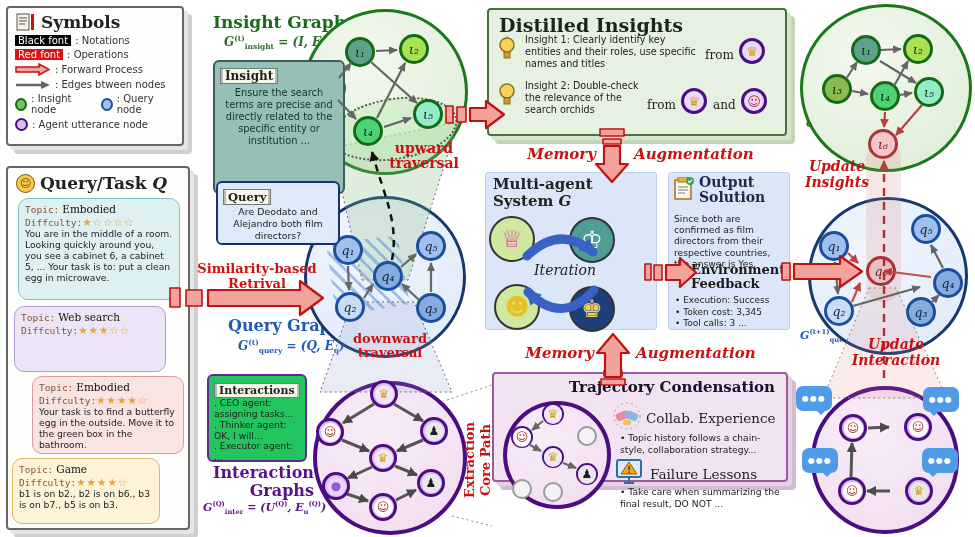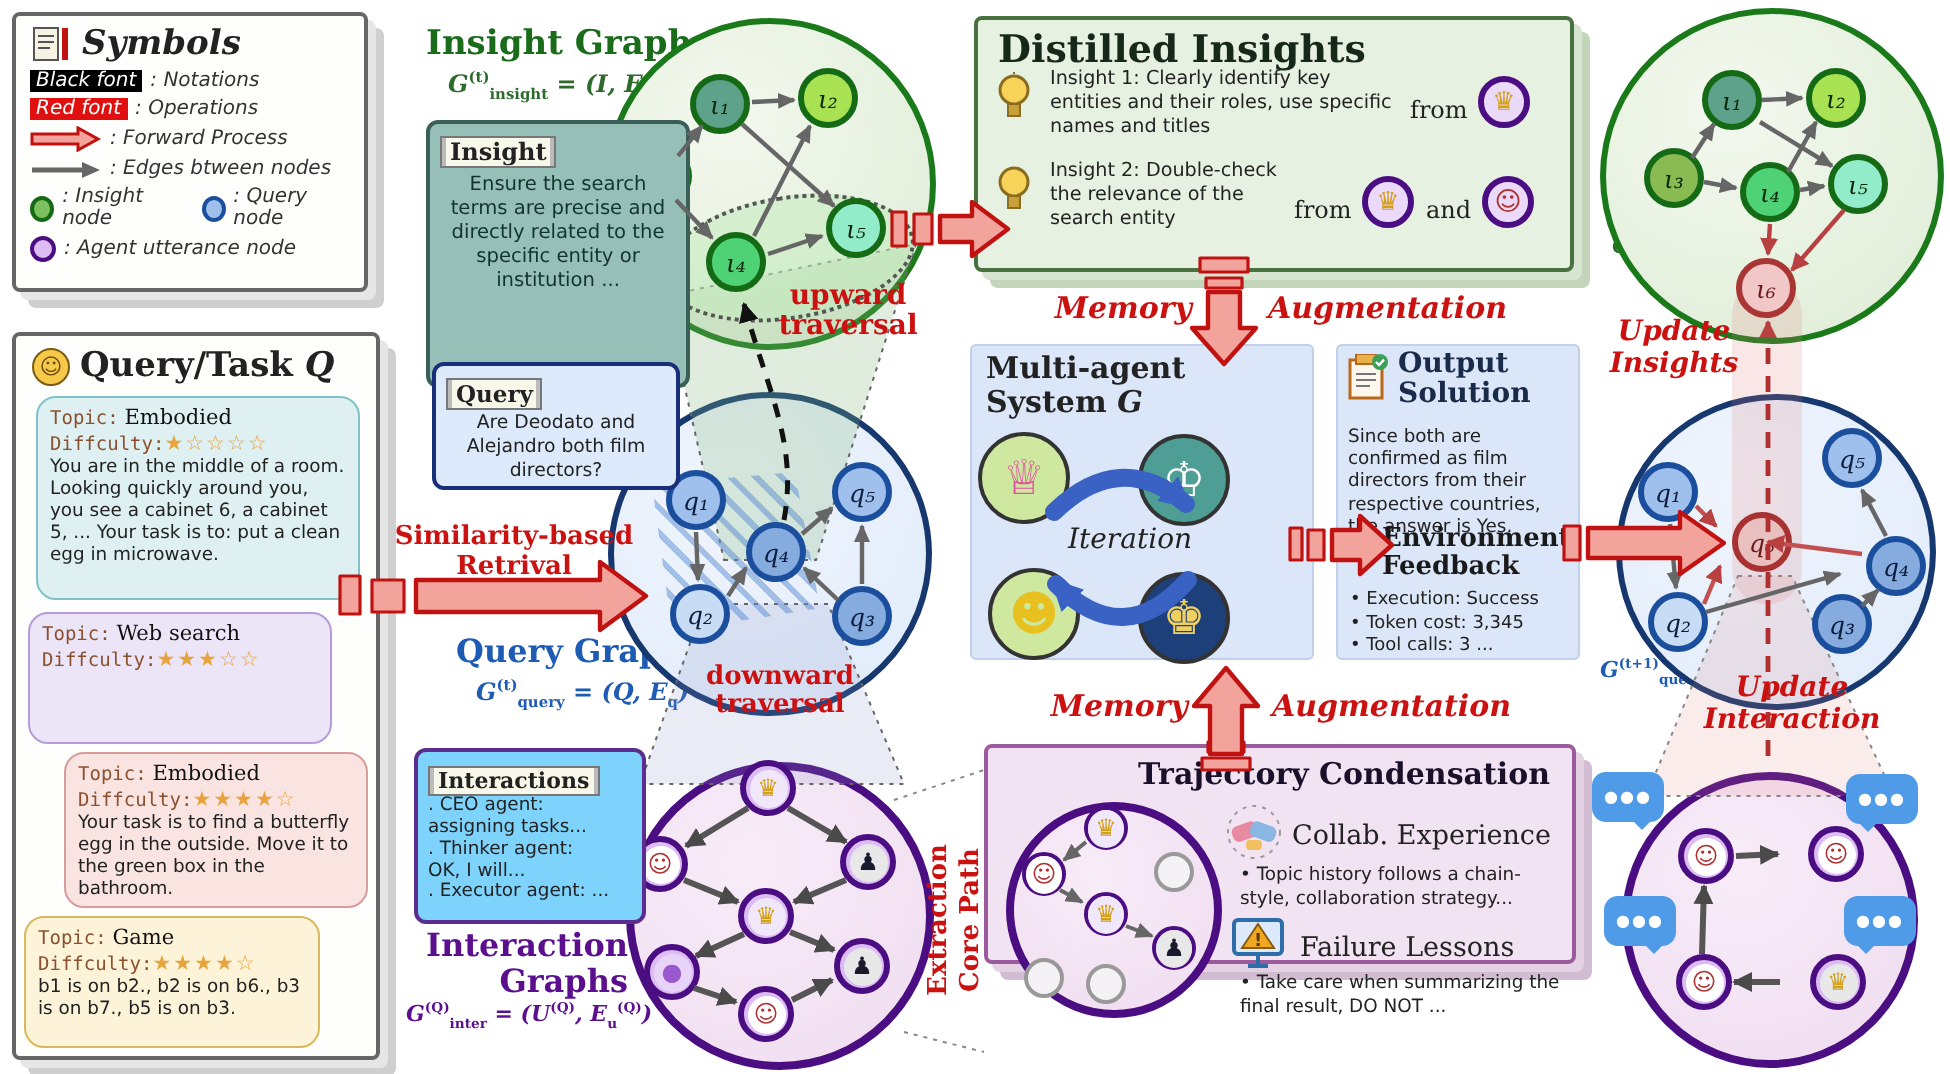--- a/index.html
+++ b/index.html
@@ -56,21 +56,21 @@
   .chat.tbr:after{border-top-color:#4f9be8;bottom:-11px;right:4px;}
   .chat.tbl:after{border-top-color:#4f9be8;bottom:-11px;left:4px;}
   .vert{transform:rotate(-90deg);transform-origin:center;text-align:center;}
   svg text{font-family:"DejaVu Sans",sans-serif;}
 </style>
 </head>
 <body>
 
 <div id="canvas">
 
-  <div class="panel" style="left:6px;top:6px;width:178px;height:140px;padding:4px 7px;font-style:italic;">
+  <div class="panel" style="left:6px;top:6px;width:178px;height:140px;padding:4px 7px;">
     <div style="display:flex;align-items:center;gap:6px;">
       <svg width="20" height="20">
           <rect x="2" y="2" width="12" height="16" fill="#f6f3e4" stroke="#555"></rect>
           <line x1="4" y1="6" x2="12" y2="6" stroke="#555"></line>
           <line x1="4" y1="9" x2="12" y2="9" stroke="#555"></line>
           <line x1="4" y1="12" x2="10" y2="12" stroke="#555"></line>
           <rect x="16" y="2" width="3" height="16" fill="#c11212"></rect>
         </svg>
       <span class="sec-title" style="font-size:17px;">Symbols</span>
     </div>
@@ -140,21 +140,21 @@
         <rect x="7" y="16" width="6" height="6" fill="#c8a03a" stroke="#8a6d1f"></rect>
         <line x1="10" y1="0" x2="10" y2="1" stroke="#8a6d1f"></line>
       </svg>
     <div class="abs" style="left:36px;top:24px;width:172px;font-size:9.6px;line-height:1.25;color:#222;">Insight 1: Clearly identify key entities and their roles, use specific names and titles</div>
     <div class="abs" style="left:216px;top:38px;font-family:'DejaVu Serif',serif;font-size:12px;">from</div>
     <div class="abs" style="left:250px;top:28px;width:26px;height:26px;border-radius:50%;border:3px solid #4b0d82;background:#ead9f8;display:flex;align-items:center;justify-content:center;font-size:13px;color:#d4a017;">♛</div>
     <svg class="abs" style="left:8px;top:72px;" width="20" height="26">
         <circle cx="10" cy="9" r="7" fill="#f7d35a" stroke="#8a6d1f" stroke-width="1.5"></circle>
         <rect x="7" y="16" width="6" height="6" fill="#c8a03a" stroke="#8a6d1f"></rect>
       </svg>
-    <div class="abs" style="left:36px;top:70px;width:118px;font-size:9.6px;line-height:1.25;">Insight 2: Double-check the relevance of the search entity</div>
+    <div class="abs" style="left:36px;top:70px;width:118px;font-size:9.6px;line-height:1.25;">Insight 2: Double-check the relevance of the search orchids</div>
     <div class="abs" style="left:158px;top:88px;font-family:'DejaVu Serif',serif;font-size:12px;">from</div>
     <div class="abs" style="left:192px;top:78px;width:26px;height:26px;border-radius:50%;border:3px solid #4b0d82;background:#ead9f8;display:flex;align-items:center;justify-content:center;font-size:13px;color:#d4a017;">♛</div>
     <div class="abs" style="left:224px;top:88px;font-family:'DejaVu Serif',serif;font-size:12px;">and</div>
     <div class="abs" style="left:252px;top:78px;width:26px;height:26px;border-radius:50%;border:3px solid #4b0d82;background:#ead9f8;display:flex;align-items:center;justify-content:center;font-size:13px;color:#b03030;">☺</div>
   </div>
 
   <div class="panel-blue abs" style="left:485px;top:172px;width:172px;height:158px;z-index:1;"></div>
   <div class="abs sec-title" style="left:493px;top:176px;font-size:15px;line-height:1.15;z-index:6;">
     <span>Multi-agent</span><br><span>System </span><em class="it" style="font-family:'DejaVu Serif',serif;">G</em>
   </div>
@@ -250,21 +250,21 @@
   <div class="abs formula" style="left:238px;top:338px;font-size:12px;color:#1d5bb5;"><em>G</em><sup>(t)</sup><sub>query</sub><span> = (</span><em>Q</em><span>, </span><em>E</em><sub>q</sub><span>)</span></div>
   <div class="gcircle c-blue" style="left:304px;top:196px;width:162px;height:162px;"></div>
   <div class="abs" style="left:326px;top:236px;width:84px;height:80px;z-index:14;background:repeating-linear-gradient(45deg,rgba(90,140,210,0.5) 0 3px,transparent 3px 9px);clip-path:polygon(0 8%,85% 0,100% 85%,12% 100%);"></div>
   <div class="gnode qnode" style="left:333px;top:235px;background:#9fc0ec;">q₁</div>
   <div class="gnode qnode" style="left:335px;top:292px;background:#c8dcf6;">q₂</div>
   <div class="gnode qnode" style="left:416px;top:293px;background:#86abde;">q₃</div>
   <div class="gnode qnode" style="left:373px;top:261px;background:#86abde;">q₄</div>
   <div class="gnode qnode" style="left:416px;top:231px;background:#9fc0ec;">q₅</div>
   <div class="abs op" style="left:342px;top:332px;width:96px;text-align:center;font-size:13px;line-height:1.1;">downward traversal</div>
 
-  <div class="bubble" style="left:207px;top:374px;width:116px;height:88px;background:#7dd3fc;border:2.5px solid #5b2d8e;">
+  <div class="bubble" style="left:207px;top:374px;width:100px;height:88px;background:#22c55e;border:2.5px solid #5b2d8e;">
     <span class="chip" style="font-size:11px;">Interactions</span>
     <div style="font-size:9.2px;line-height:1.18;white-space:pre-line;">. CEO agent:
 assigning tasks...
 . Thinker agent:
 OK, I will...
 . Executor agent: ...</div>
   </div>
   <div class="abs sec-title" style="left:212px;top:464px;width:102px;text-align:right;font-size:16px;line-height:1.1;color:#5b0f8e;">Interaction Graphs</div>
   <div class="abs formula" style="left:203px;top:500px;font-size:11px;color:#5b0f8e;"><em>G</em><sup>(Q)</sup><sub>inter</sub><span> = (</span><em>U</em><sup>(Q)</sup><span>, </span><em>E</em><sub>u</sub><sup>(Q)</sup><span>)</span></div>
   <div class="gcircle c-purple" style="left:313px;top:381px;width:154px;height:154px;"></div>

